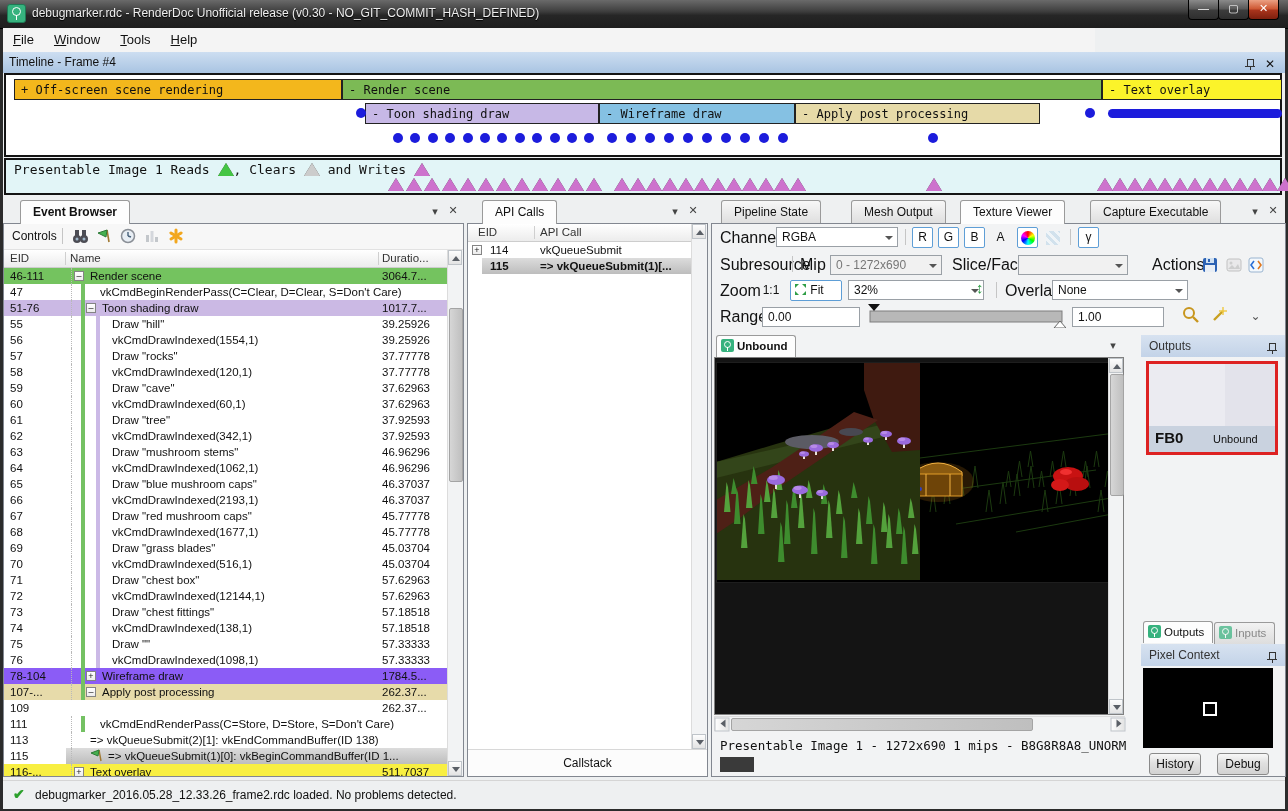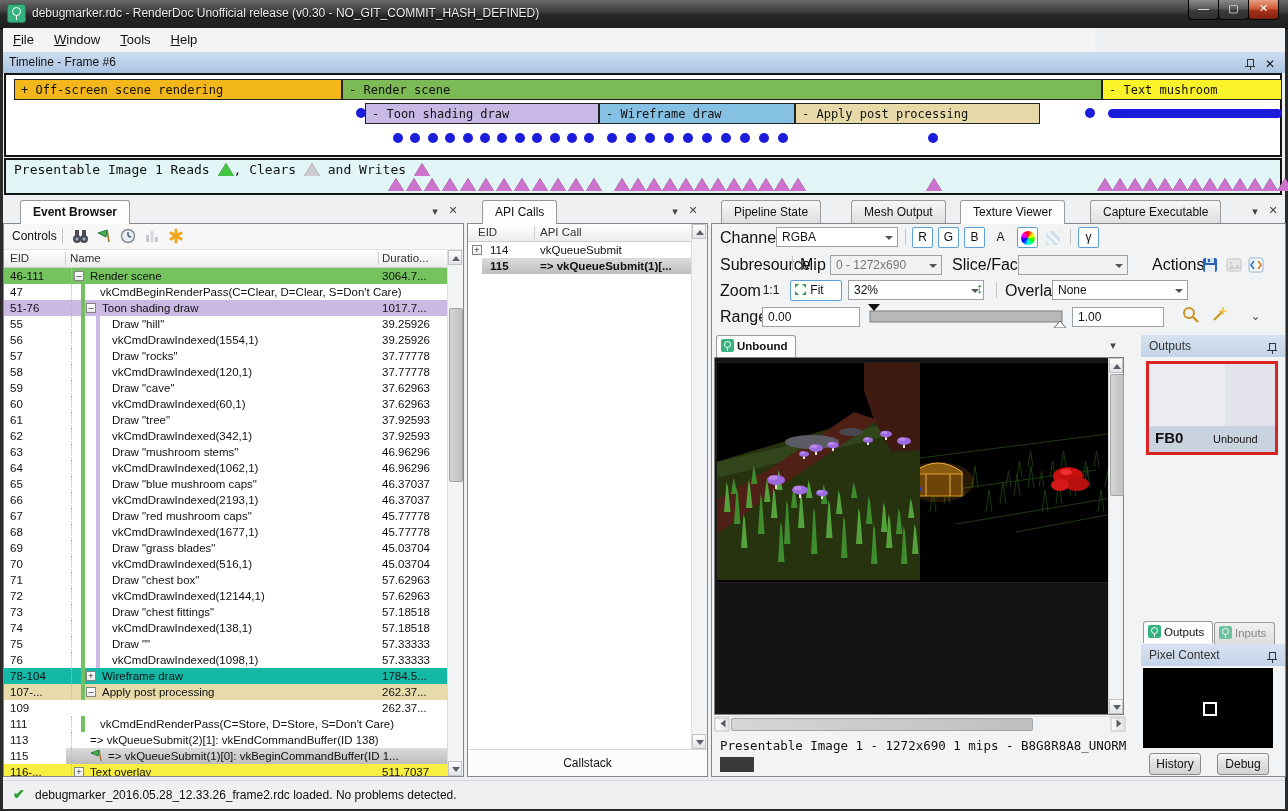--- a/index.html
+++ b/index.html
@@ -53,21 +53,21 @@
   .sb-thumb{position:absolute;left:1px;width:12px;background:linear-gradient(90deg,#d6d6d6,#bfbfbf);border:1px solid #a4a4a4;border-radius:2px}
   
   .eb-row{position:relative;height:16px;line-height:16px;font-size:11.5px;white-space:nowrap}
   .eb-eid{position:absolute;left:6px}
   .eb-dur{position:absolute;left:378px}
   .eb-name{position:absolute;left:62px;right:16px;top:0;bottom:0}
   .guide{position:absolute;top:0;bottom:0;border-left:1px dotted #b9b9b9}
   .gbar{position:absolute;top:0;bottom:0;width:4px}
   .expbox{position:absolute;top:3px;width:10px;height:10px;border:1px solid #848484;box-sizing:border-box;
           background:linear-gradient(#fff,#ececec);font-size:9px;line-height:8px;text-align:center;color:#222}
-  .bg-green{background:#74c35f}.bg-purple{background:#cbb9e4}.bg-blue{background:#14b8a6}
+  .bg-green{background:#74c35f}.bg-purple{background:#cbb9e4}.bg-blue{background:#8b5cf6}
   .bg-tan{background:#e7dbaa}.bg-yellow{background:#f8ef42}
   .selblock{position:absolute;left:62px;right:0;top:0;bottom:0;background:linear-gradient(#dcdcdc,#bdbdbd)}
   
   .combo{position:absolute;height:20px;background:#fff;border:1px solid #9aa0a6;box-sizing:border-box;
          line-height:18px;padding-left:5px;font-size:12px}
   .combo .arr{position:absolute;right:4px;top:8px;border-left:4px solid transparent;border-right:4px solid transparent;border-top:4px solid #555}
   .combo.dis{background:#f1f1f1;color:#777}
   .tvbtn{position:absolute;width:21px;height:21px;background:#fff;border:1px solid #5e9ed6;border-radius:2px;
          box-sizing:border-box;text-align:center;line-height:19px;font-size:12px}
   .tvbtn.flat{border-color:transparent;background:transparent}
@@ -94,28 +94,28 @@
   <span class="logo abs" style="left:7px;top:4px"></span>
   <span class="abs" id="win-title">debugmarker.rdc - RenderDoc Unofficial release (v0.30 - NO_GIT_COMMIT_HASH_DEFINED)</span>
   <span class="abs winbtn" style="right:69px">—</span>
   <span class="abs winbtn" style="right:39px">▢</span>
   <span class="abs winbtn close" style="right:9px">✕</span>
 </div>
 <div class="abs" id="win-bg"></div>
 <div class="abs" id="menubar"><div class="menu-item"><u>F</u>ile</div><div class="menu-item"><u>W</u>indow</div><div class="menu-item"><u>T</u>ools</div><div class="menu-item"><u>H</u>elp</div></div>
 
 <div class="abs" id="tl-header">
-  <span class="abs" id="tl-title">Timeline - Frame #6</span>
+  <span class="abs" id="tl-title">Timeline - Frame #4</span>
   <span class="abs" style="right:30px;top:4px"><span class="pin"><i></i></span></span>
   <span class="abs" style="right:10px;top:2px;font-size:12px">✕</span>
 </div>
 <div class="abs" id="tl-body">
     <div class="tl-bar" style="left: 8px; top: 4px; width: 328px; background: rgb(243, 183, 28);">+ Off-screen scene rendering</div>
     <div class="tl-bar" style="left: 336px; top: 4px; width: 760px; background: rgb(124, 186, 85);">- Render scene</div>
-    <div class="tl-bar" style="left: 1096px; top: 4px; width: 180px; background: rgb(251, 243, 42);">- Text mushroom</div>
+    <div class="tl-bar" style="left: 1096px; top: 4px; width: 180px; background: rgb(251, 243, 42);">- Text overlay</div>
     <div class="tl-bar" style="left: 359px; top: 28px; width: 234px; background: rgb(199, 184, 230);">- Toon shading draw</div>
     <div class="tl-bar" style="left: 593px; top: 28px; width: 196px; background: rgb(133, 193, 227);">- Wireframe draw</div>
     <div class="tl-bar" style="left: 789px; top: 28px; width: 245px; background: rgb(230, 218, 168);">- Apply post processing</div>
     <div class="tl-dot" style="left: 350px; top: 33px; background: rgb(28, 28, 220);"></div>
     <div class="tl-dot" style="left: 1079px; top: 33px; background: rgb(28, 28, 220);"></div>
     <div class="tl-capsule" style="left: 1102px; top: 34px; width: 174px; background: rgb(28, 28, 220);"></div>
     <div class="tl-dot" style="left: 387px; top: 58px; background: rgb(28, 28, 220);"></div>
     <div class="tl-dot" style="left: 404.4px; top: 58px; background: rgb(28, 28, 220);"></div>
     <div class="tl-dot" style="left: 421.8px; top: 58px; background: rgb(28, 28, 220);"></div>
     <div class="tl-dot" style="left: 439.2px; top: 58px; background: rgb(28, 28, 220);"></div>

